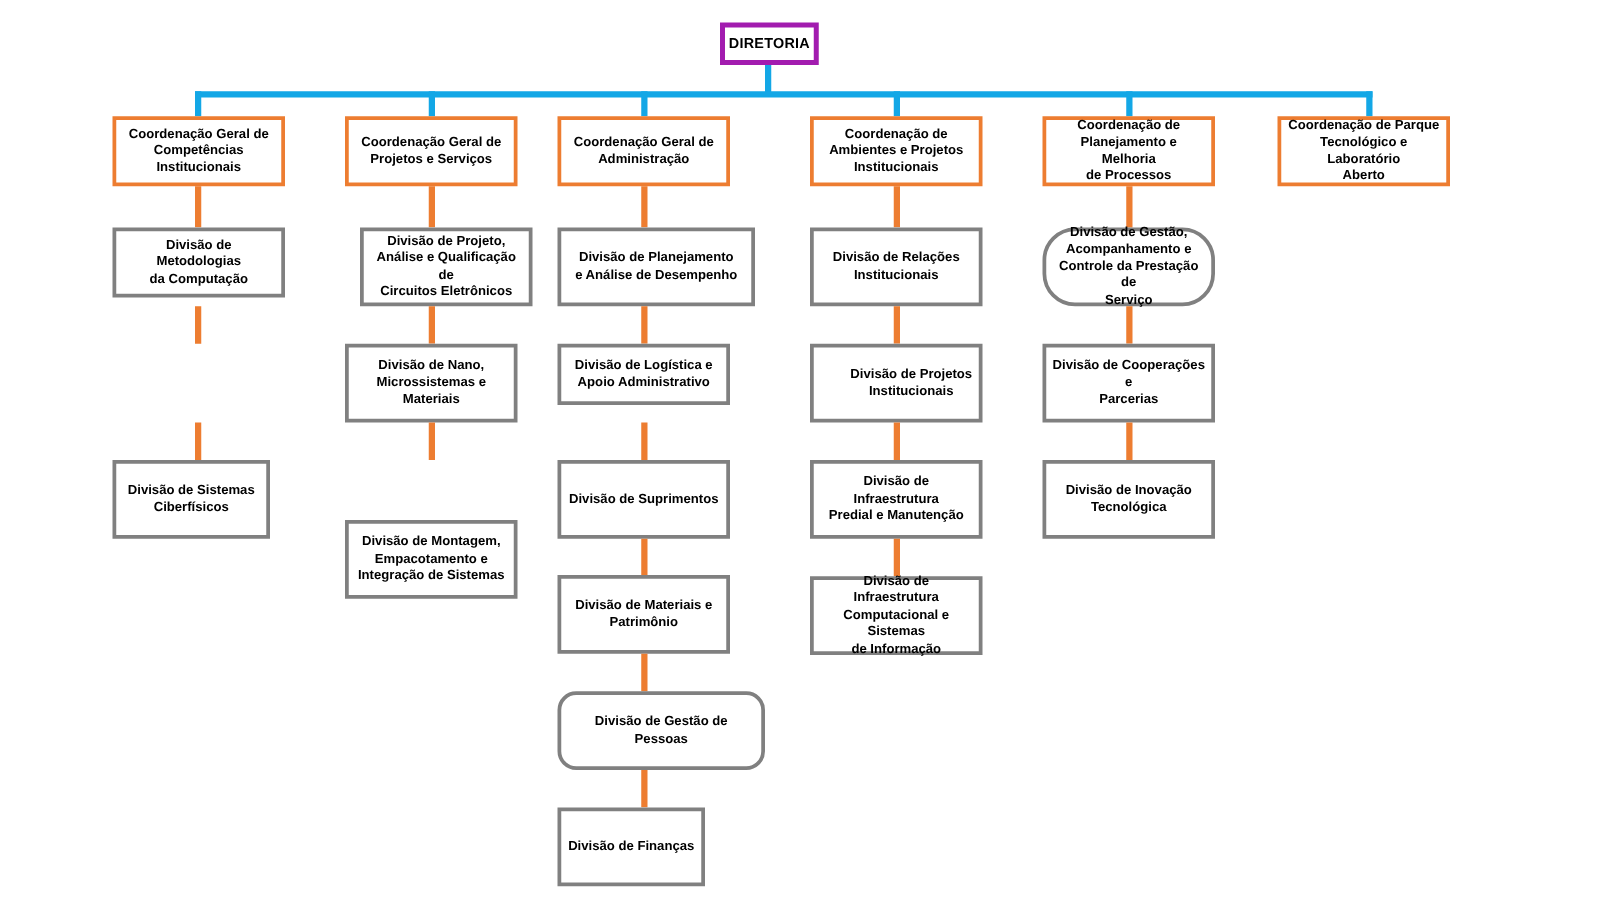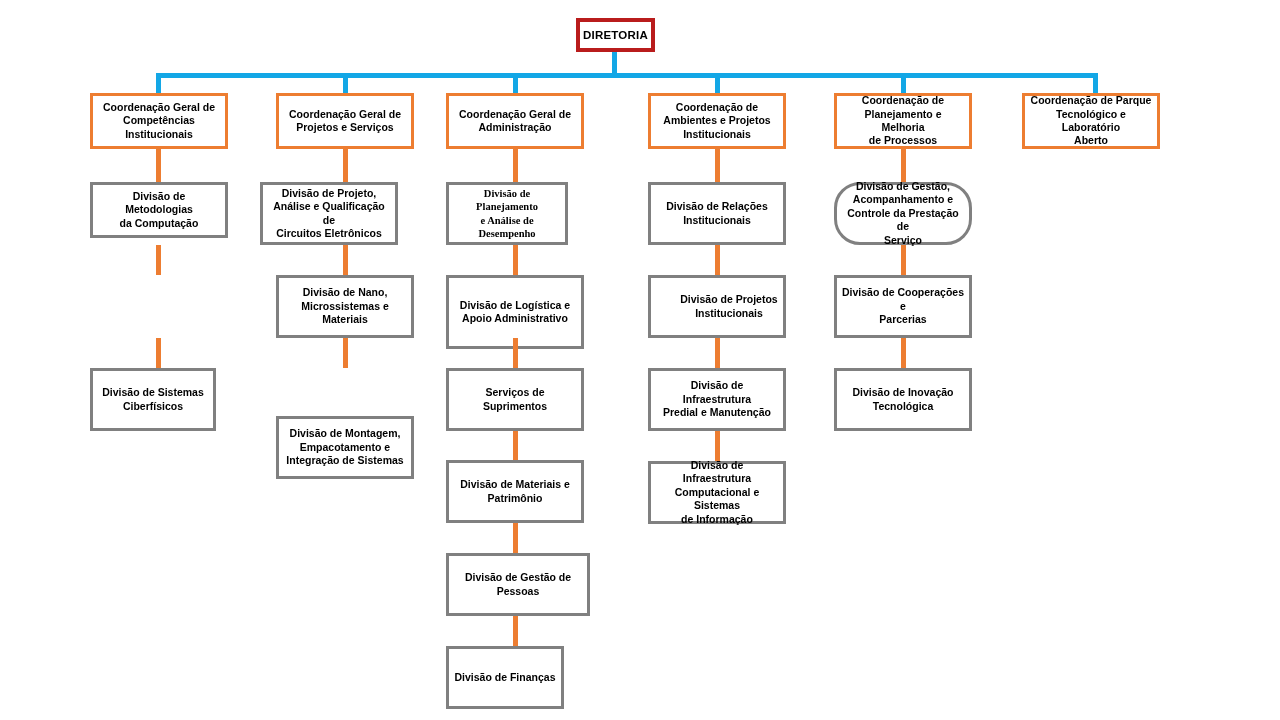--- a/index.html
+++ b/index.html
@@ -44,21 +44,21 @@
     color: #000000;
     line-height: 1.28;
   }
   .node span {
     display: block;
     padding: 0 5px;
     white-space: pre-line;
   }
 
   .node-root {
-    border: 4px solid #b91c1c;
+    border: 4px solid #a21caf;
     font-size: 11.5px;
     font-weight: bold;
     letter-spacing: 0.2px;
   }
   .node-coord {
     border: 3px solid #ed7d31;
     font-size: 10.5px;
     font-weight: bold;
   }
   .node-div {
@@ -102,21 +102,21 @@
   <div class="node node-div" style="left:90px; top:368px; width:126px; height:63px;">
     <span>Divisão de Sistemas
 Ciberfísicos</span>
   </div>
 
   <div class="node node-coord" style="left:276px; top:93px; width:138px; height:56px;">
     <span>Coordenação Geral de
 Projetos e Serviços</span>
   </div>
   <div class="line line-orange" style="left:343px; top:149px; width:5px; height:33px;"></div>
-  <div class="node node-div" style="left:260px; top:182px; width:138px; height:63px;">
+  <div class="node node-div" style="left:288px; top:182px; width:138px; height:63px;">
     <span>Divisão de Projeto,
 Análise e Qualificação de
 Circuitos Eletrônicos</span>
   </div>
   <div class="line line-orange" style="left:343px; top:245px; width:5px; height:30px;"></div>
   <div class="node node-div" style="left:276px; top:275px; width:138px; height:63px;">
     <span>Divisão de Nano,
 Microssistemas e
 Materiais</span>
   </div>
@@ -125,40 +125,40 @@
     <span>Divisão de Montagem,
 Empacotamento e
 Integração de Sistemas</span>
   </div>
 
   <div class="node node-coord" style="left:446px; top:93px; width:138px; height:56px;">
     <span>Coordenação Geral de
 Administração</span>
   </div>
   <div class="line line-orange" style="left:513px; top:149px; width:5px; height:33px;"></div>
-  <div class="node node-div" style="left:446px; top:182px; width:122px; height:63px;font-family:Liberation Serif, serif;">
+  <div class="node node-div" style="left:446px; top:182px; width:158px; height:63px;">
     <span>Divisão de Planejamento
 e Análise de Desempenho</span>
   </div>
   <div class="line line-orange" style="left:513px; top:245px; width:5px; height:30px;"></div>
-  <div class="node node-div" style="left:446px; top:275px; width:138px; height:74px;">
+  <div class="node node-div" style="left:446px; top:275px; width:138px; height:49px;">
     <span>Divisão de Logística e
 Apoio Administrativo</span>
   </div>
   <div class="line line-orange" style="left:513px; top:338px; width:5px; height:30px;"></div>
   <div class="node node-div" style="left:446px; top:368px; width:138px; height:63px;">
-    <span>Serviços de Suprimentos</span>
+    <span>Divisão de Suprimentos</span>
   </div>
   <div class="line line-orange" style="left:513px; top:431px; width:5px; height:29px;"></div>
   <div class="node node-div" style="left:446px; top:460px; width:138px; height:63px;">
     <span>Divisão de Materiais e
 Patrimônio</span>
   </div>
   <div class="line line-orange" style="left:513px; top:523px; width:5px; height:30px;"></div>
-  <div class="node node-div" style="left:446px; top:553px; width:144px; height:63px;">
+  <div class="node node-div" style="left:446px; top:553px; width:166px; height:63px;border-radius:15px;">
     <span>Divisão de Gestão de
 Pessoas</span>
   </div>
   <div class="line line-orange" style="left:513px; top:616px; width:5px; height:30px;"></div>
   <div class="node node-div" style="left:446px; top:646px; width:118px; height:63px;">
     <span>Divisão de Finanças</span>
   </div>
 
   <div class="node node-coord" style="left:648px; top:93px; width:138px; height:56px;">
     <span>Coordenação de

